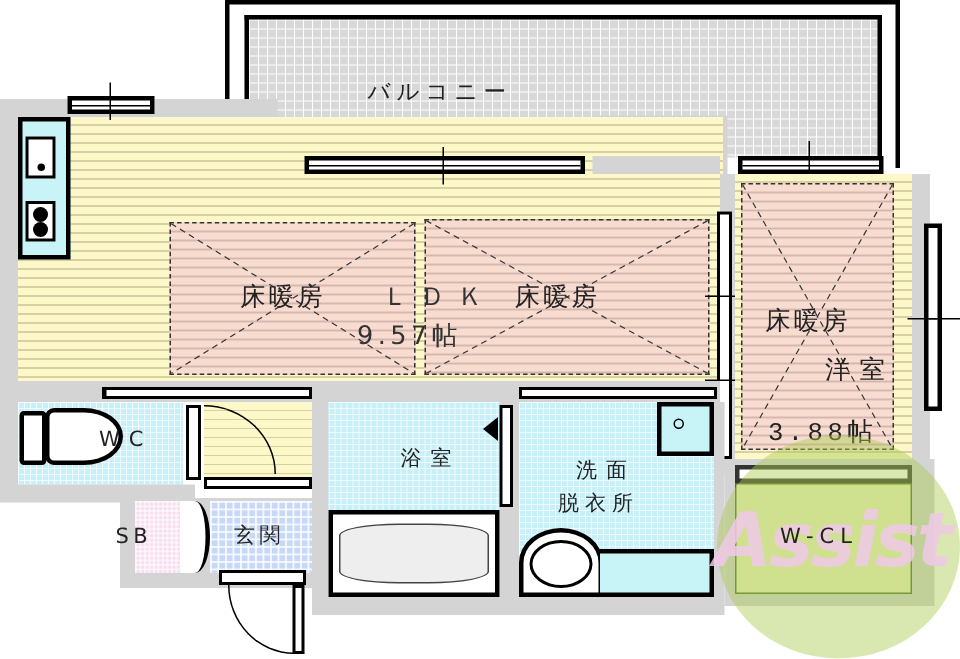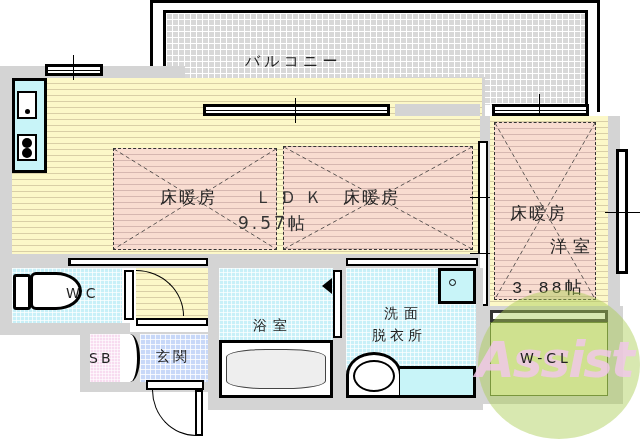--- a/index.html
+++ b/index.html
@@ -126,31 +126,31 @@
 <div class="label label-sm" style="left:66px;top:285px;letter-spacing:6px;">WC</div>
 <div class="abs" style="left:124px;top:270px;width:10px;height:50px;background:#fff;border:2px solid #000;"></div>
 
 <div class="abs floor-wood" style="left:136px;top:268px;width:72px;height:50px;"></div>
 <div class="abs" style="left:136px;top:270px;width:48px;height:46px;border-top:1px solid #000;border-right:1px solid #000;border-radius:0 100% 0 0;"></div>
 <div class="abs" style="left:136px;top:318px;width:72px;height:8px;background:#fff;border:2px solid #000;"></div>
 <div class="abs wall" style="left:208px;top:268px;width:12px;height:140px;"></div>
 
 <div class="abs wall" style="left:80px;top:332px;width:130px;height:60px;"></div>
 <div class="abs tile-pink" style="left:90px;top:334px;width:30px;height:48px;"></div>
-<div class="label label-sm" style="left:89px;top:350px;letter-spacing:3px;">SB</div>
+<div class="label label-sm" style="left:77px;top:350px;letter-spacing:3px;">SB</div>
 <div class="abs" style="left:120px;top:334px;width:20px;height:48px;background:#fff;border-right:3px solid #000;border-radius:0 50% 50% 0;"></div>
 <div class="abs tile-blue" style="left:140px;top:334px;width:68px;height:48px;"></div>
 <div class="label label-sm" style="left:156px;top:348px;letter-spacing:3px;">玄関</div>
 <div class="abs" style="left:146px;top:380px;width:58px;height:10px;background:#fff;border:2px solid #000;"></div>
 <div class="abs" style="left:195px;top:390px;width:8px;height:46px;background:#fff;border:2px solid #000;"></div>
 <div class="abs" style="left:152px;top:390px;width:44px;height:46px;border-left:1px solid #000;border-bottom:1px solid #000;border-radius:0 0 0 100%;"></div>
 
 <div class="abs wall" style="left:208px;top:268px;width:275px;height:142px;"></div>
 <div class="abs tile-cyan" style="left:219px;top:268px;width:114px;height:130px;"></div>
-<div class="label label-sm" style="left:253px;top:297px;letter-spacing:6px;margin-top:20px;">浴室</div>
+<div class="label label-sm" style="left:267px;top:297px;letter-spacing:6px;">浴室</div>
 <div class="abs" style="left:219px;top:340px;width:114px;height:58px;background:#fff;border:3px solid #000;">
   <div style="position:absolute;left:4px;right:4px;top:6px;bottom:6px;background:#eee;border:1px solid #444;border-radius:40%/20%;"></div>
 </div>
 <div class="abs" style="left:333px;top:270px;width:9px;height:68px;background:#fff;border:2px solid #000;"></div>
 <div class="abs" style="left:322px;top:278px;width:0;height:0;border-top:8px solid transparent;border-bottom:8px solid transparent;border-right:10px solid #000;"></div>
 
 <div class="abs tile-cyan" style="left:346px;top:268px;width:130px;height:130px;"></div>
 <div class="abs" style="left:438px;top:268px;width:38px;height:36px;background:#c8f4f8;border:3px solid #000;">
   <div style="position:absolute;left:8px;top:8px;width:5px;height:5px;border-radius:50%;border:1px solid #000;"></div>
 </div>

